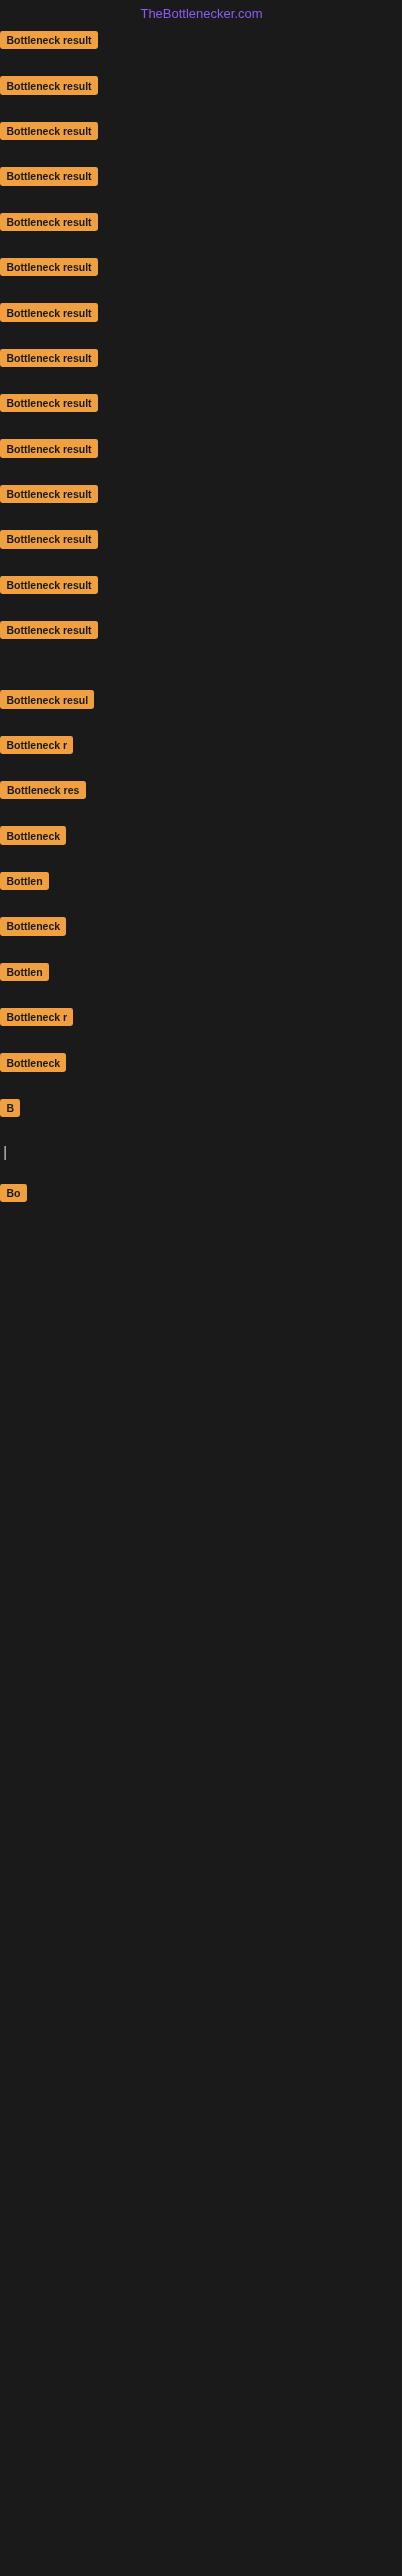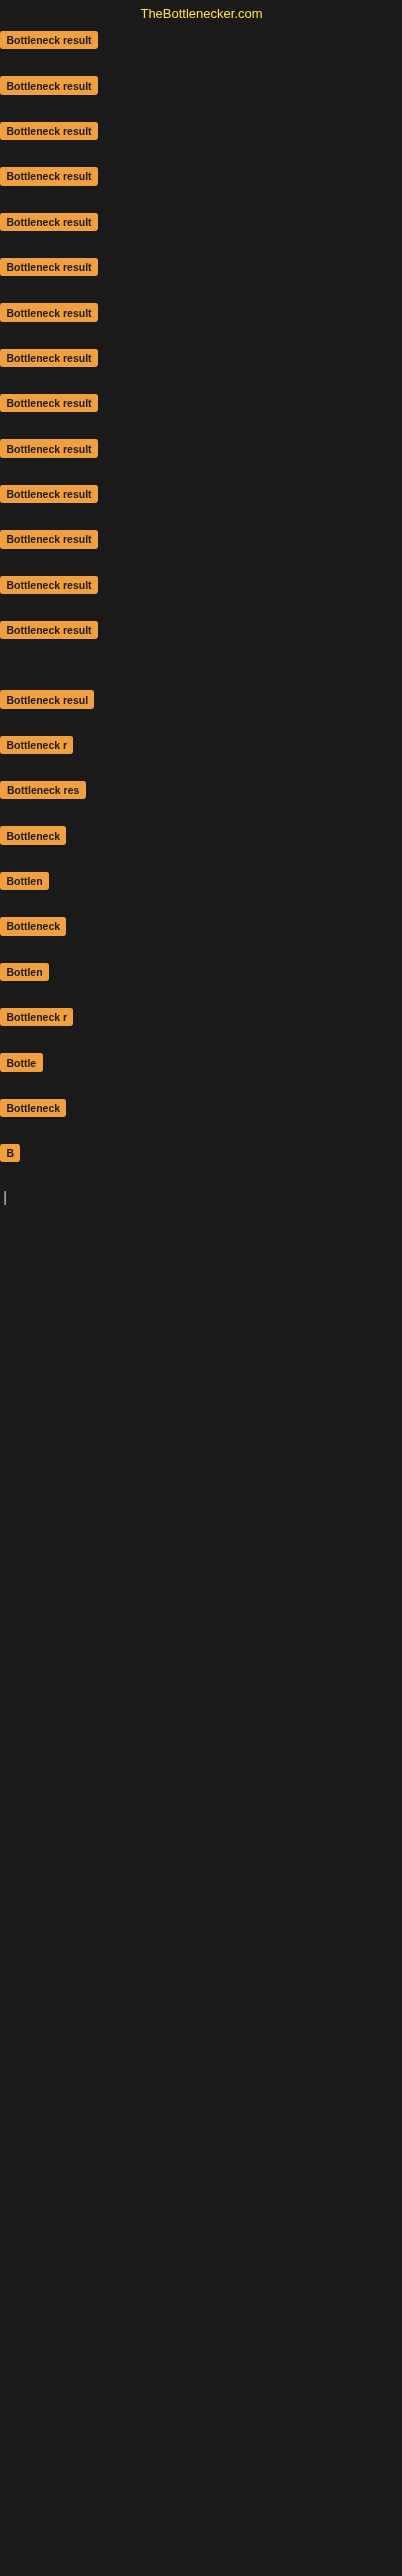--- a/index.html
+++ b/index.html
@@ -11,21 +11,21 @@
     body {
       background-color: #1a1a1a;
       width: 403px;
       min-height: 2576px;
       font-family: Arial, sans-serif;
       position: relative;
     }
 
     .site-title {
       text-align: center;
-      color: #fde047;
+      color: #8b5cf6;
       font-size: 13px;
       padding: 6.4px 0 9.7px 0;
       font-weight: normal;
     }
 
     .result-badge {
       display: inline-block;
       background-color: #f0a040;
       color: #1a1a1a;
       font-size: 10.5px;
@@ -63,27 +63,27 @@
     <div class="row"><div class="result-badge" style="max-width: 113px;">Bottleneck result</div></div>
     <div class="row"><div class="result-badge" style="max-width: 113px;">Bottleneck result</div></div>
     <div class="row"><div class="result-badge" style="max-width: 105px; margin-top: 24px;">Bottleneck resul</div></div>
     <div class="row"><div class="result-badge" style="max-width: 89px;">Bottleneck r</div></div>
     <div class="row"><div class="result-badge" style="max-width: 97px; padding-left: 7px;">Bottleneck res</div></div>
     <div class="row"><div class="result-badge" style="max-width: 81px;">Bottleneck</div></div>
     <div class="row"><div class="result-badge" style="max-width: 68px;">Bottlen</div></div>
     <div class="row"><div class="result-badge" style="max-width: 81px;">Bottleneck</div></div>
     <div class="row"><div class="result-badge" style="max-width: 68px;">Bottlen</div></div>
     <div class="row"><div class="result-badge" style="max-width: 89px;">Bottleneck r</div></div>
-    <div class="row"><div class="result-badge" style="max-width: 60px;">Bottle</div></div>
     <div class="row"><div class="result-badge" style="max-width: 81px;">Bottleneck</div></div>
     <div class="row"><div class="result-badge" style="max-width: 32px;">B</div></div>
     <div class="row">
       <div style="color: rgb(204, 204, 204); font-size: 14.5px; padding-left: 3.2px;">|</div>
     </div>
     <div class="row"></div>
     <div class="row"></div>
     <div class="row"></div>
+    <div class="row"><div class="result-badge" style="max-width: 36px;">Bo</div></div>
     <div class="row"></div>
     <div class="row"></div>
     <div class="row"></div>
     <div class="row"></div>
   </div>
 
 
 </body></html>

